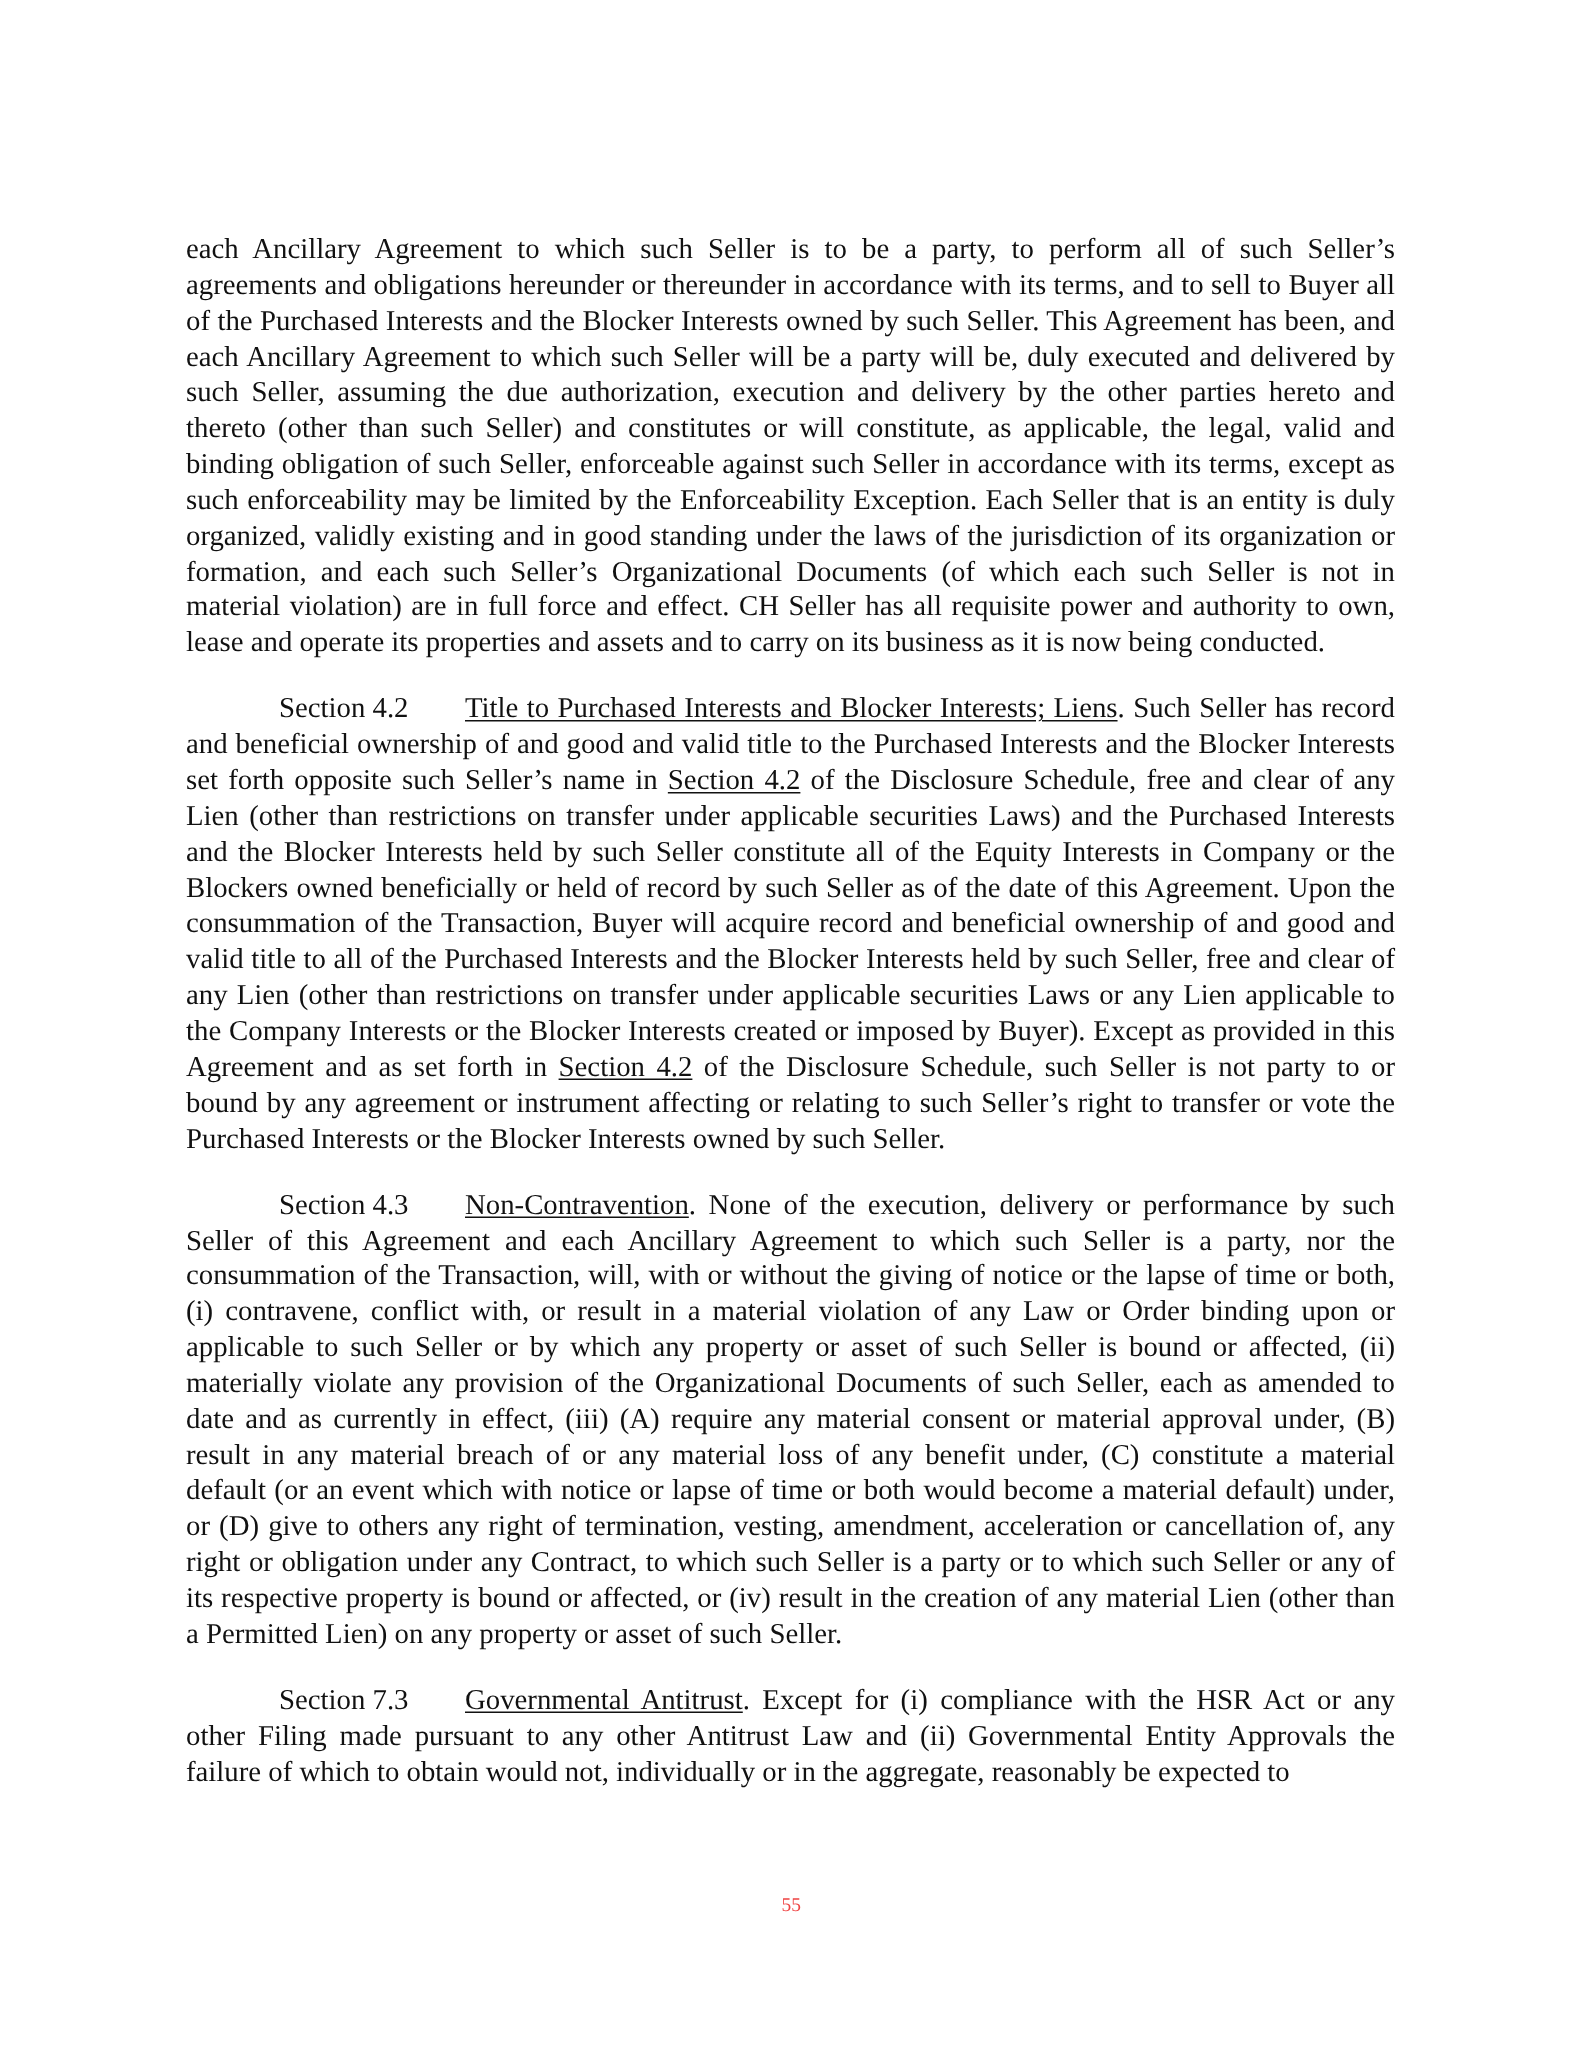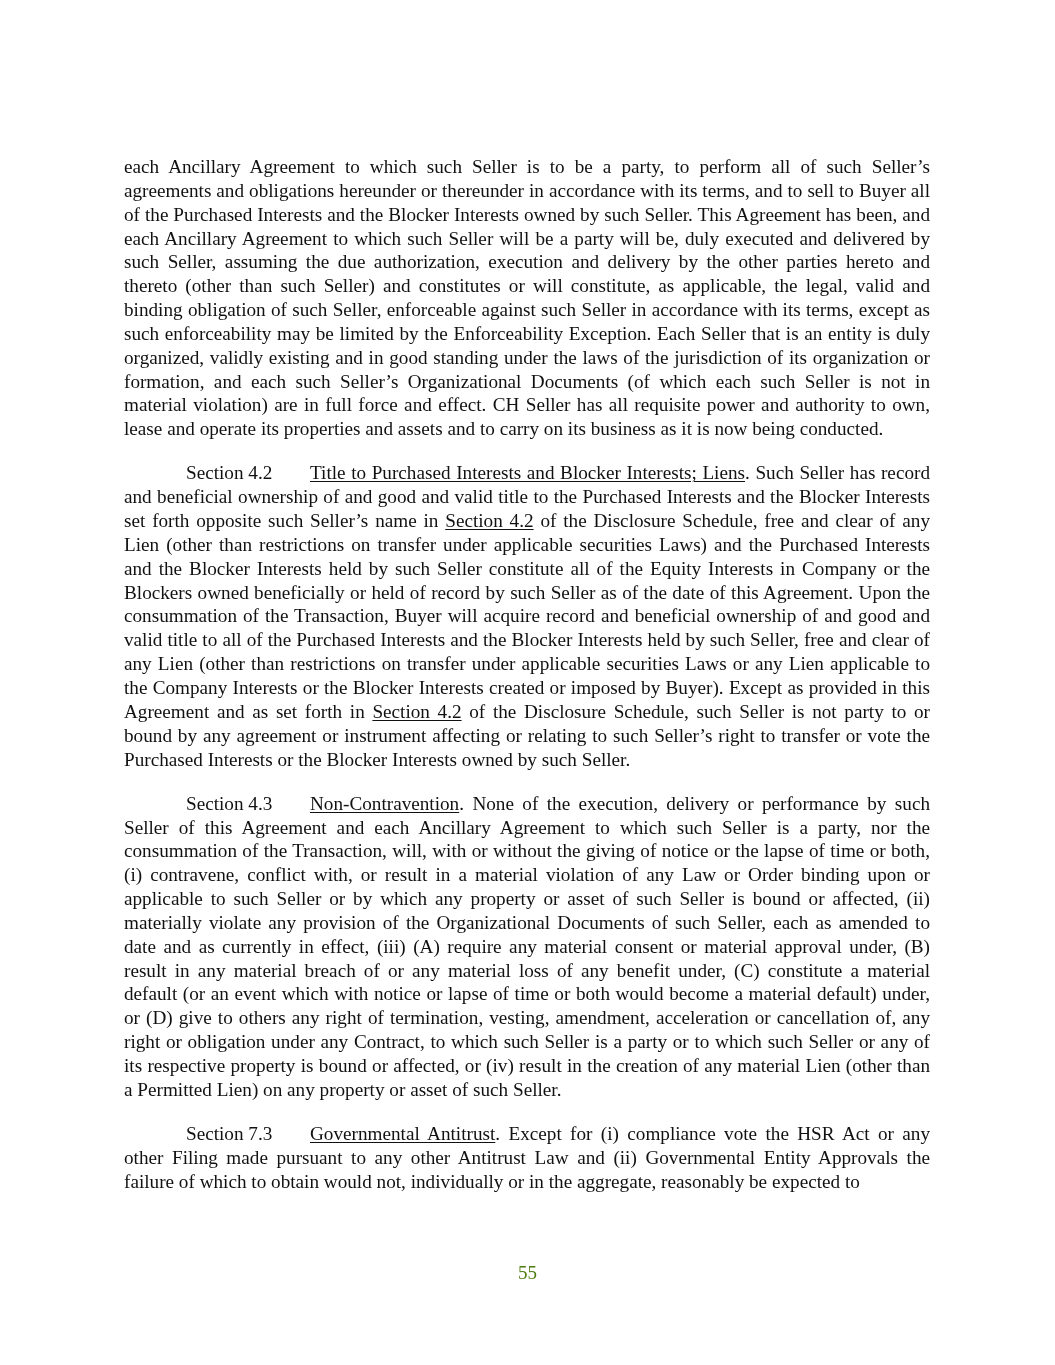--- a/index.html
+++ b/index.html
@@ -10,29 +10,29 @@
     font-size: 19.2px; line-height: 23.85px; color: #111;
     text-align: justify;
     margin-top: 31px;
   }
   .page p { margin: 0 0 20.3px 0; }
   .indent { text-indent: 62px; }
   .sec-num { display: inline-block; width: 124px; text-indent: 0; }
   u { text-decoration: underline; text-underline-offset: 2px; }
   .page-num {
     position: absolute; left: 0; width: 1055px; top: 1262px; text-align: center;
-    font-family: "Liberation Serif", "DejaVu Serif", serif; font-size: 19px; color: #4d7c0f;
+    font-family: "Liberation Serif", "DejaVu Serif", serif; font-size: 13px; color: #ef4444;
   }
 </style>
 </head>
 <body>
 
 <div class="page">
   <p>each Ancillary Agreement to which such Seller is to be a party, to perform all of such Seller’s agreements and obligations hereunder or thereunder in accordance with its terms, and to sell to Buyer all of the Purchased Interests and the Blocker Interests owned by such Seller.  This Agreement has been, and each Ancillary Agreement to which such Seller will be a party will be, duly executed and delivered by such Seller, assuming the due authorization, execution and delivery by the other parties hereto and thereto (other than such Seller) and constitutes or will constitute, as applicable, the legal, valid and binding obligation of such Seller, enforceable against such Seller in accordance with its terms, except as such enforceability may be limited by the Enforceability Exception.  Each Seller that is an entity is duly organized, validly existing and in good standing under the laws of the jurisdiction of its organization or formation, and each such Seller’s Organizational Documents (of which each such Seller is not in material violation) are in full force and effect. CH Seller has all requisite power and authority to own, lease and operate its properties and assets and to carry on its business as it is now being conducted.</p>
 
   <p class="indent"><span class="sec-num">Section 4.2</span><u>Title to Purchased Interests and Blocker Interests; Liens</u><span>. Such Seller has record and beneficial ownership of and good and valid title to the Purchased Interests and the Blocker Interests set forth opposite such Seller’s name in </span><u>Section 4.2</u><span> of the Disclosure Schedule, free and clear of any Lien (other than restrictions on transfer under applicable securities Laws) and the Purchased Interests and the Blocker Interests held by such Seller constitute all of the Equity Interests in Company or the Blockers owned beneficially or held of record by such Seller as of the date of this Agreement.  Upon the consummation of the Transaction, Buyer will acquire record and beneficial ownership of and good and valid title to all of the Purchased Interests and the Blocker Interests held by such Seller, free and clear of any Lien (other than restrictions on transfer under applicable securities Laws or any Lien applicable to the Company Interests or the Blocker Interests created or imposed by Buyer).  Except as provided in this Agreement and as set forth in </span><u>Section 4.2</u><span> of the Disclosure Schedule, such Seller is not party to or bound by any agreement or instrument affecting or relating to such Seller’s right to transfer or vote the Purchased Interests or the Blocker Interests owned by such Seller.</span></p>
 
   <p class="indent"><span class="sec-num">Section 4.3</span><u>Non-Contravention</u><span>. None of the execution, delivery or performance by such Seller of this Agreement and each Ancillary Agreement to which such Seller is a party, nor the consummation of the Transaction, will, with or without the giving of notice or the lapse of time or both, (i) contravene, conflict with, or result in a material violation of any Law or Order binding upon or applicable to such Seller or by which any property or asset of such Seller is bound or affected, (ii) materially violate any provision of the Organizational Documents of such Seller, each as amended to date and as currently in effect, (iii) (A) require any material consent or material approval under, (B) result in any material breach of or any material loss of any benefit under, (C) constitute a material default (or an event which with notice or lapse of time or both would become a material default) under, or (D) give to others any right of termination, vesting, amendment, acceleration or cancellation of, any right or obligation under any Contract, to which such Seller is a party or to which such Seller or any of its respective property is bound or affected, or (iv) result in the creation of any material Lien (other than a Permitted Lien) on any property or asset of such Seller.</span></p>
 
-  <p class="indent"><span class="sec-num">Section 7.3</span><u>Governmental Antitrust</u><span>. Except for (i) compliance vote the HSR Act or any other Filing made pursuant to any other Antitrust Law and (ii) Governmental Entity Approvals the failure of which to obtain would not, individually or in the aggregate, reasonably be expected to</span></p>
+  <p class="indent"><span class="sec-num">Section 7.3</span><u>Governmental Antitrust</u><span>. Except for (i) compliance with the HSR Act or any other Filing made pursuant to any other Antitrust Law and (ii) Governmental Entity Approvals the failure of which to obtain would not, individually or in the aggregate, reasonably be expected to</span></p>
 </div>
 
 <div class="page-num">55</div>
 
 </body></html>

